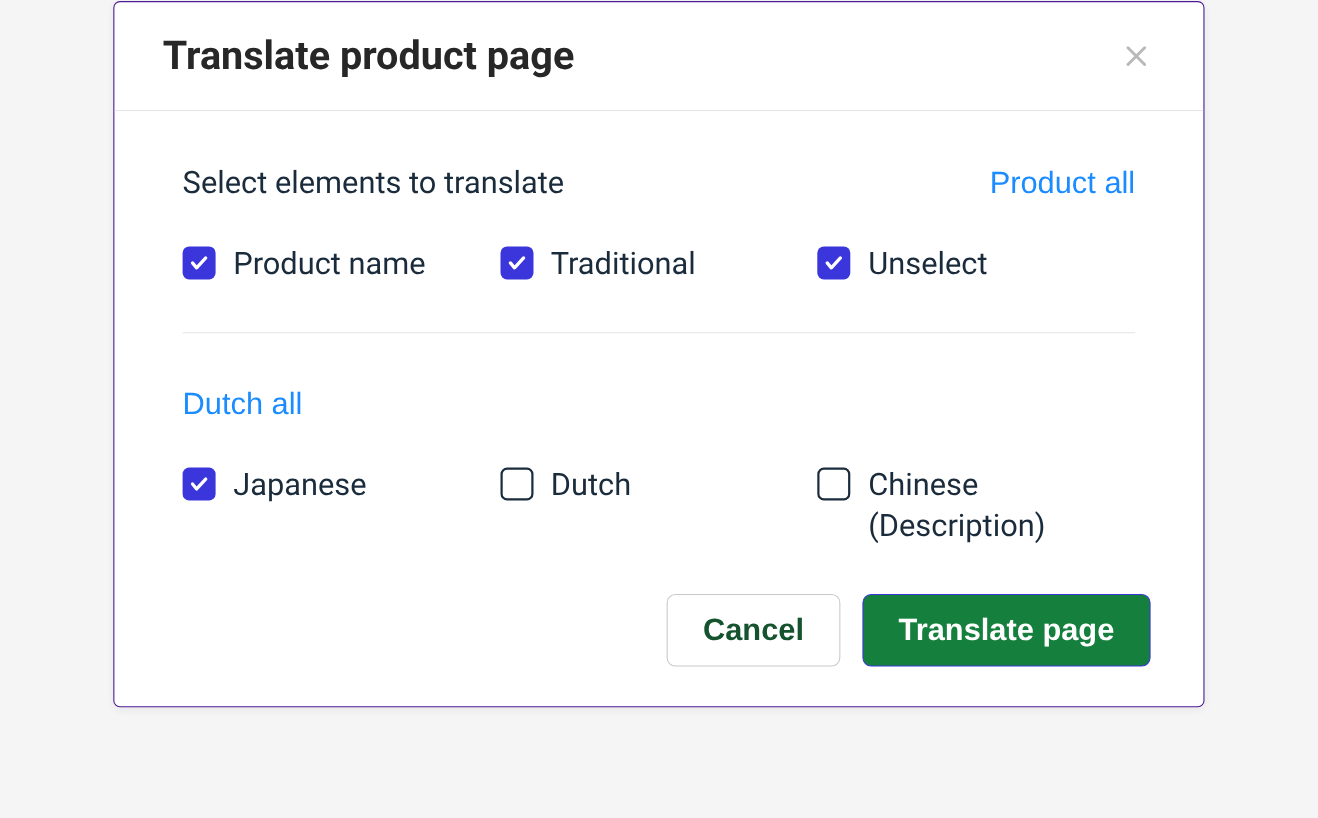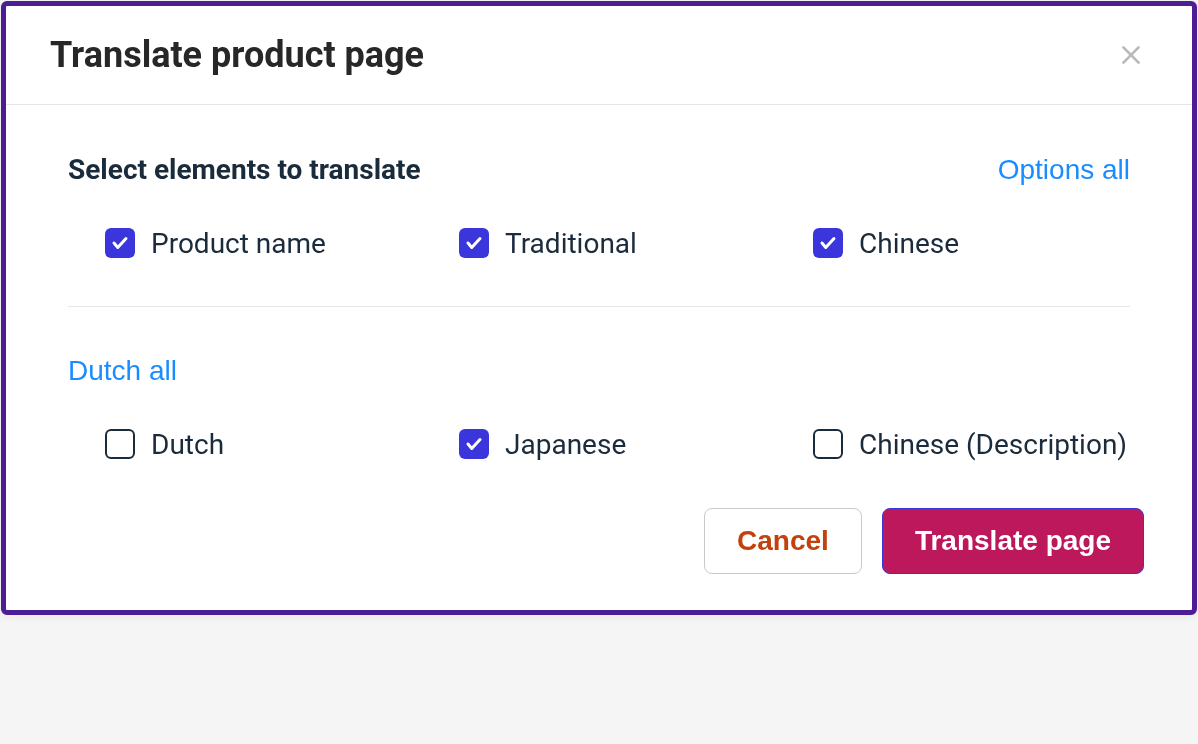--- a/index.html
+++ b/index.html
@@ -7,24 +7,24 @@
       font-family: -apple-system, BlinkMacSystemFont, "Segoe UI", Roboto, Helvetica, Arial, sans-serif;
       background: #f5f5f5;
       width: 1198px;
       height: 744px;
       display: flex;
       align-items: flex-start;
       justify-content: center;
     }
     .modal {
       background: #fff;
-      width: 1196px;
+      width: 992px;
       margin: 1px;
       border-radius: 6px;
-      border: 5px solid #4c1d95;
+      border: 1px solid #4c1d95;
       box-shadow: 0 2px 8px rgba(0,0,0,0.06);
       overflow: hidden;
     }
     .modal-header {
       display: flex;
       align-items: center;
       justify-content: space-between;
       padding: 28px 44px 28px 44px;
       border-bottom: 1px solid #e6e6e6;
     }
@@ -47,40 +47,39 @@
     }
     .section-header {
       display: flex;
       justify-content: space-between;
       align-items: center;
       margin-bottom: 40px;
     }
     .section-title {
       font-size: 28px;
       color: #1a2b3c;
-      font-weight: 700;
+      font-weight: 400;
     }
     .link-btn {
       background: none;
       border: none;
       color: #1a8cff;
       font-size: 28px;
       cursor: pointer;
       font-weight: 400;
       padding: 0;
     }
     .options-row {
       display: flex;
       gap: 0;
     }
     .option-col {
       flex: 1 1 33.33%;
       display: flex;
       align-items: flex-start;
-      margin-left: 37px;
     }
     .checkbox-wrap {
       display: flex;
       align-items: flex-start;
       gap: 16px;
       cursor: pointer;
     }
     .checkbox {
       width: 30px;
       height: 30px;
@@ -118,24 +117,24 @@
     .btn {
       font-size: 28px;
       font-weight: 600;
       padding: 16px 32px;
       border-radius: 8px;
       cursor: pointer;
     }
     .btn-secondary {
       background: #fff;
       border: 1px solid #c9c9c9;
-      color: #c2410c;
+      color: #14532d;
     }
     .btn-primary {
-      background: #be185d;
+      background: #15803d;
       border: 1px solid #3a36db;
       color: #fff;
     }
   </style>
 </head>
 <body>
 
 <div class="modal">
 
   <div class="modal-header">
@@ -147,21 +146,21 @@
           <line x1="19" y1="5" x2="5" y2="19"></line>
         </svg>
       </span>
     </button>
   </div>
 
   <div class="modal-body">
 
     <div class="section-header">
       <div class="section-title">Select elements to translate</div>
-      <button class="link-btn">Options all</button>
+      <button class="link-btn">Product all</button>
     </div>
 
     <div class="options-row">
       <div class="option-col">
         <label class="checkbox-wrap">
           <span class="checkbox checked">
             <svg width="18" height="18" viewBox="0 0 24 24" fill="none" stroke="#fff" stroke-width="4" stroke-linecap="round" stroke-linejoin="round">
                 <polyline points="4 12 9 18 20 6"></polyline>
               </svg>
           </span>
@@ -178,46 +177,46 @@
           <span class="option-label">Traditional</span>
         </label>
       </div>
       <div class="option-col">
         <label class="checkbox-wrap">
           <span class="checkbox checked">
             <svg width="18" height="18" viewBox="0 0 24 24" fill="none" stroke="#fff" stroke-width="4" stroke-linecap="round" stroke-linejoin="round">
                 <polyline points="4 12 9 18 20 6"></polyline>
               </svg>
           </span>
-          <span class="option-label">Chinese</span>
+          <span class="option-label">Unselect</span>
         </label>
       </div>
     </div>
 
     <hr class="divider">
 
     <div class="section-header">
       <button class="link-btn">Dutch all</button>
     </div>
 
     <div class="options-row">
       <div class="option-col">
         <label class="checkbox-wrap">
+          <span class="checkbox checked">
+            <svg width="18" height="18" viewBox="0 0 24 24" fill="none" stroke="#fff" stroke-width="4" stroke-linecap="round" stroke-linejoin="round">
+                <polyline points="4 12 9 18 20 6"></polyline>
+              </svg>
+          </span>
+          <span class="option-label">Japanese</span>
+        </label>
+      </div>
+      <div class="option-col">
+        <label class="checkbox-wrap">
           <span class="checkbox unchecked"></span>
           <span class="option-label">Dutch</span>
-        </label>
-      </div>
-      <div class="option-col">
-        <label class="checkbox-wrap">
-          <span class="checkbox checked">
-            <svg width="18" height="18" viewBox="0 0 24 24" fill="none" stroke="#fff" stroke-width="4" stroke-linecap="round" stroke-linejoin="round">
-                <polyline points="4 12 9 18 20 6"></polyline>
-              </svg>
-          </span>
-          <span class="option-label">Japanese</span>
         </label>
       </div>
       <div class="option-col">
         <label class="checkbox-wrap">
           <span class="checkbox unchecked"></span>
           <span class="option-label">Chinese (Description)</span>
         </label>
       </div>
     </div>
 

